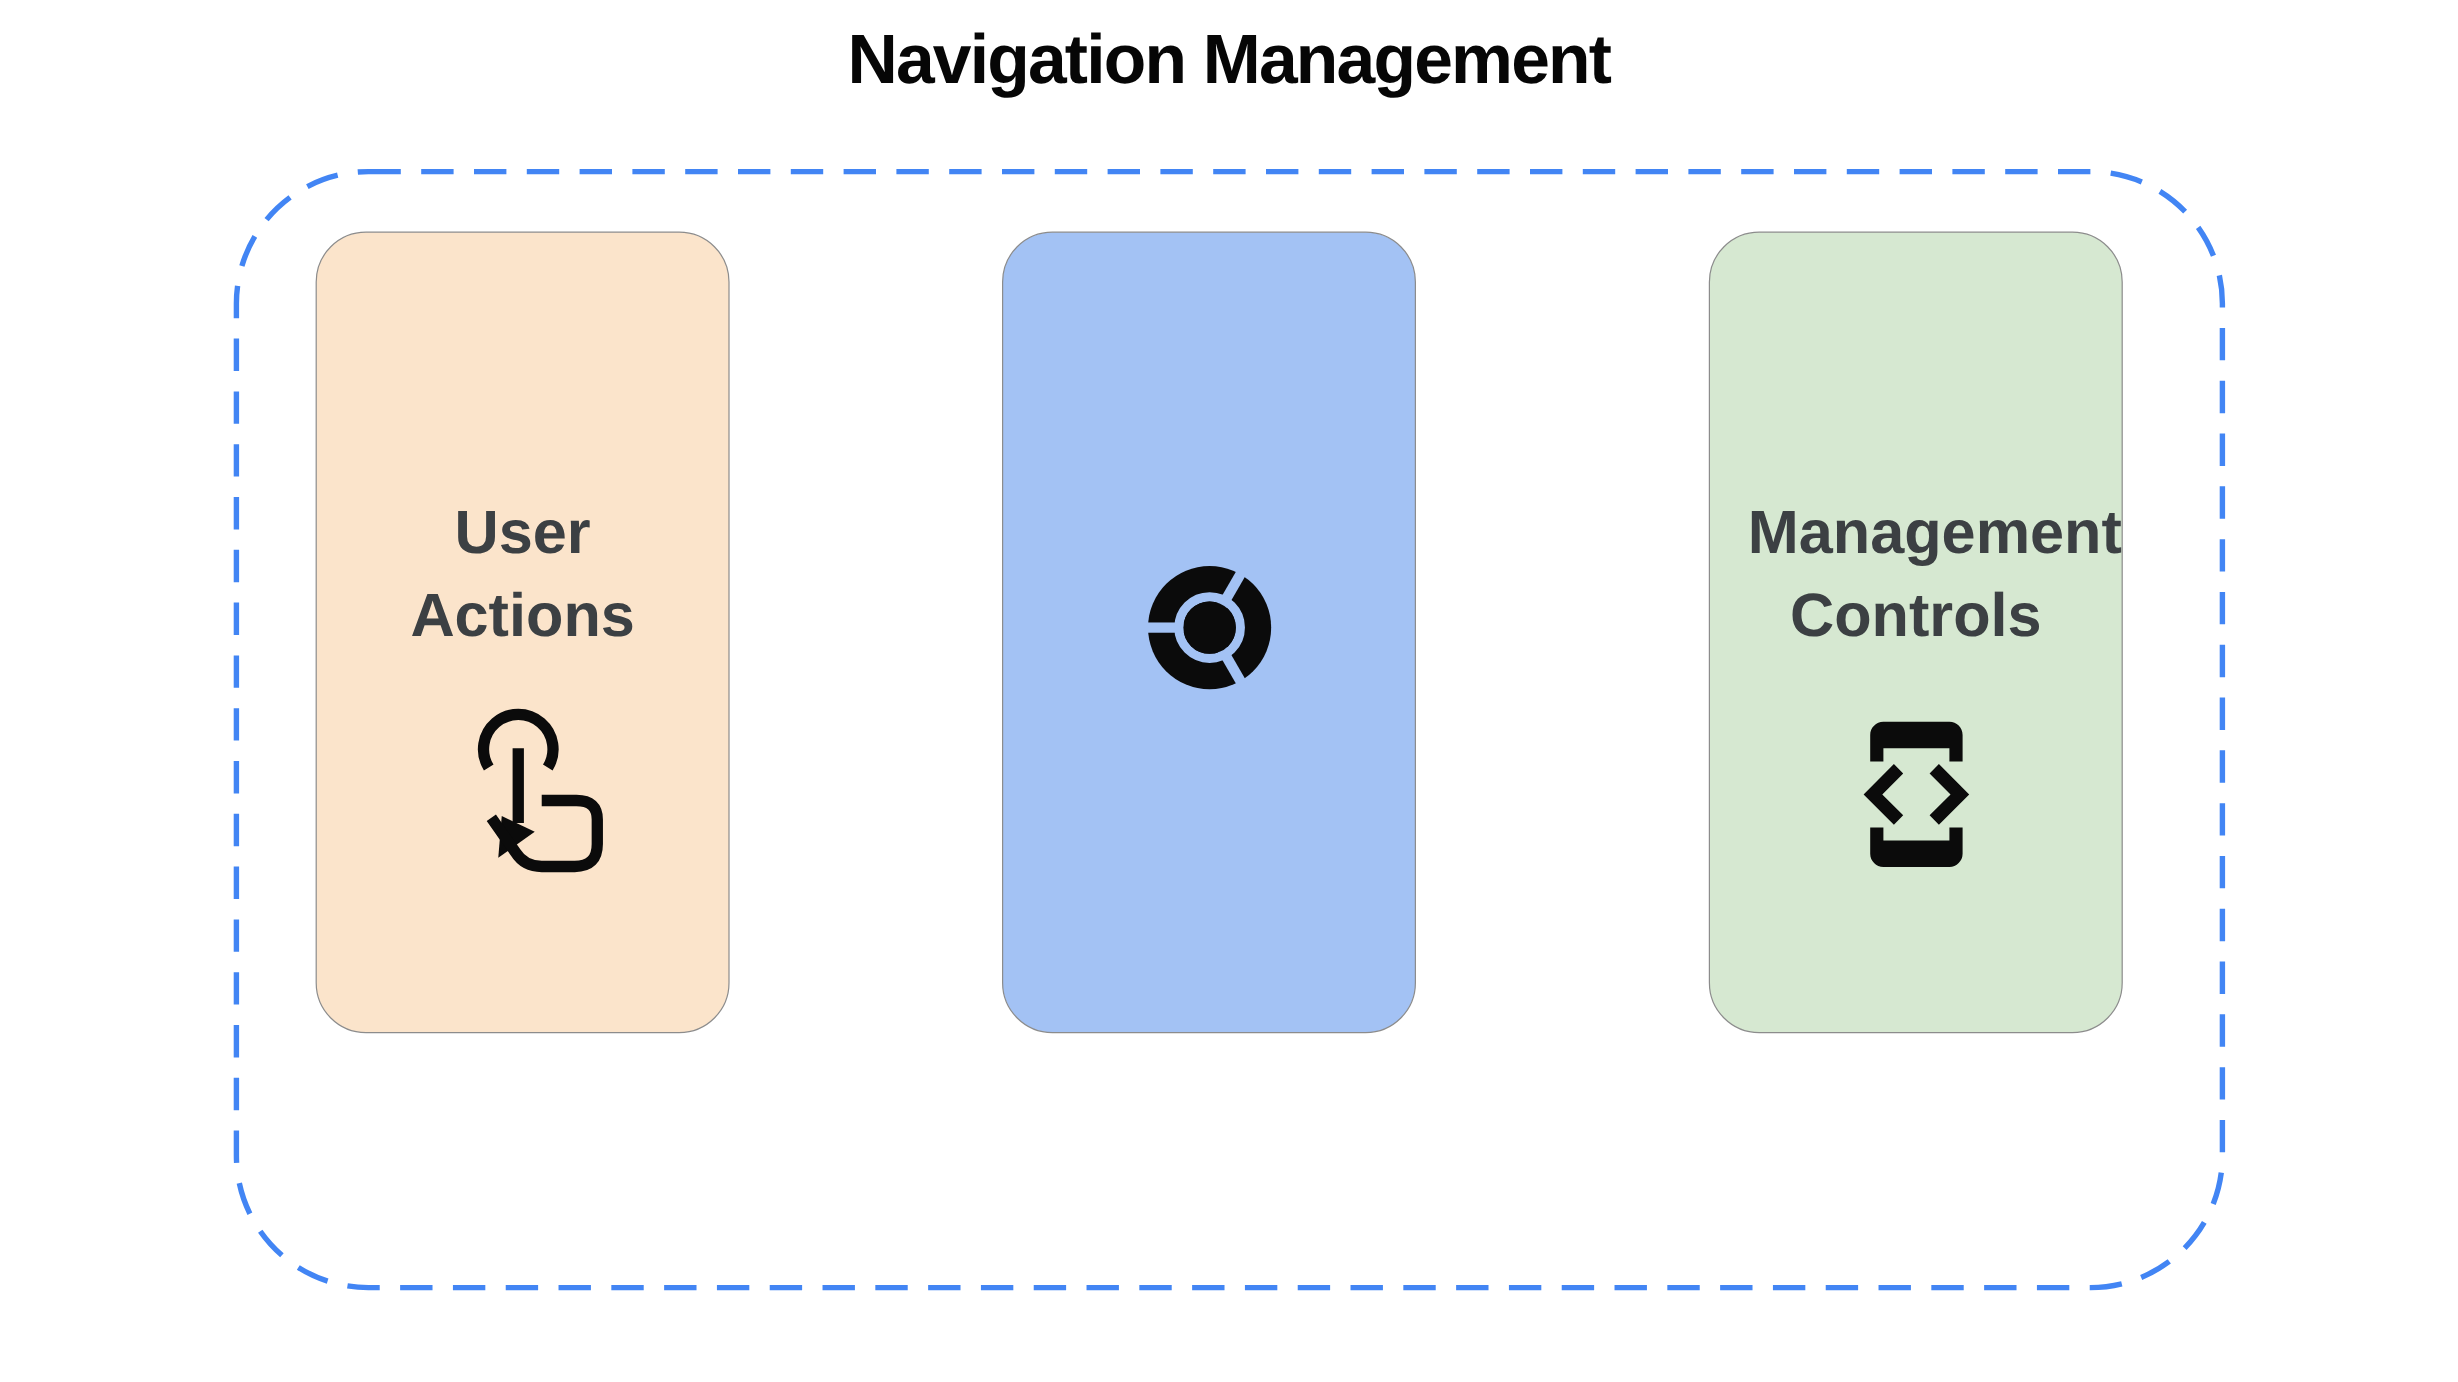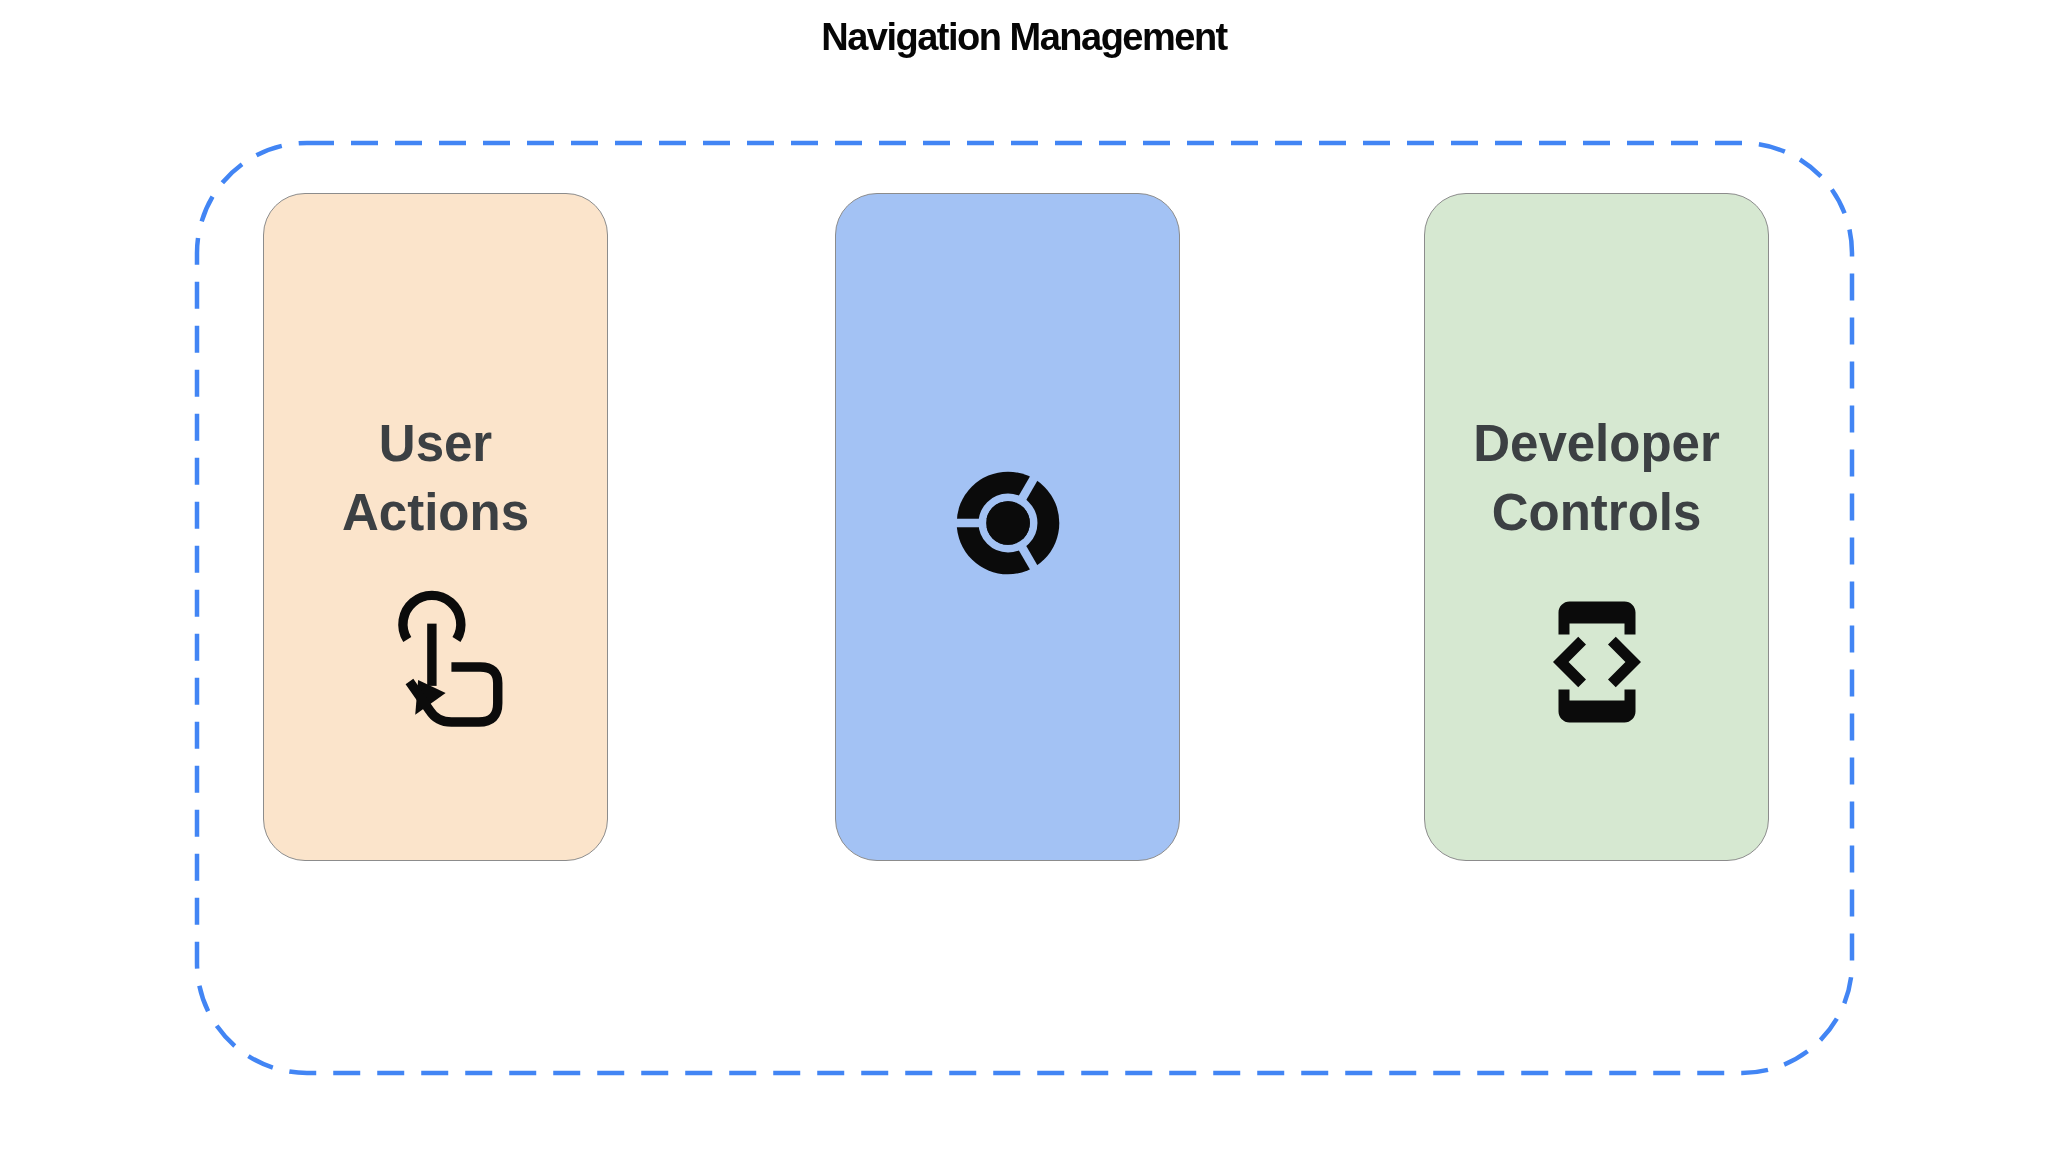--- a/index.html
+++ b/index.html
@@ -11,21 +11,21 @@
     position: relative;
     overflow: hidden;
   }
   .stage { position: absolute; inset: 0; }
 
   .title {
     position: absolute;
     top: 16px; left: 0; width: 100%;
     margin: 0;
     text-align: center;
-    font-size: 38px;
+    font-size: 58px;
     font-weight: 800;
     letter-spacing: -1.5px;
     color: #060606;
   }
 
   .group-border {
     position: absolute;
     left: 0; top: 0;
     color: #4285F4; 
   }
@@ -106,21 +106,21 @@
         </g>
 
         <circle cx="60" cy="60" r="27" fill="none" stroke-width="8" style="stroke: rgb(163, 194, 244);"></circle>
 
         <circle cx="60" cy="60" r="23" fill="currentColor"></circle>
       </svg>
     </div>
   </section>
 
   <section class="card pos-3" style="background: rgb(214, 232, 209);">
-    <div class="card-label">Developer Controls</div>
+    <div class="card-label">Management Controls</div>
     <div class="icon-box">
       <svg width="132" height="132" viewBox="0 0 24 24">
         <path fill="currentColor" d="M7 5h10v2h2V3c0-1.1-.9-1.99-2-1.99L7 1c-1.1 0-2 .9-2 2v4h2V5zm8.41 11.59L20 12l-4.59-4.59L14 8.83 17.17 12 14 15.17l1.41 1.42zM10 15.17L6.83 12 10 8.83 8.59 7.41 4 12l4.59 4.59L10 15.17zM17 19H7v-2H5v4c0 1.1.9 2 2 2h10c1.1 0 2-.9 2-2v-4h-2v2z"></path>
       </svg>
     </div>
   </section>
 
 </div>
 
 </body></html>

